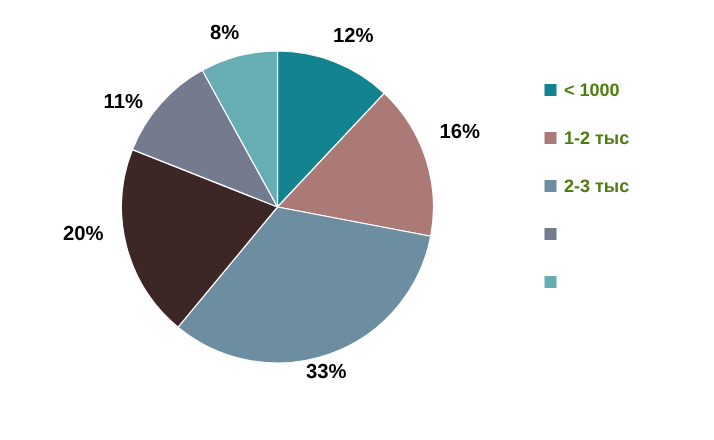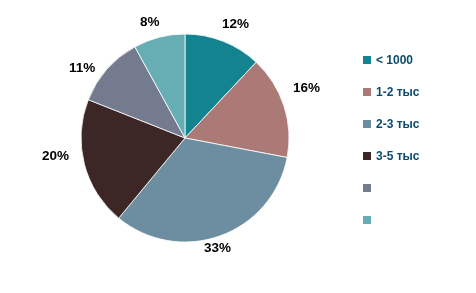--- a/index.html
+++ b/index.html
@@ -61,21 +61,21 @@
   }
   .legend-swatch {
     width: 8px;
     height: 8px;
     flex: 0 0 8px;
     margin-right: 5px;
   }
   .legend-text {
     font-size: 12px;
     font-weight: bold;
-    color: #0c4a6e;
+    color: #4d7c0f;
     white-space: nowrap;
     line-height: 12px;
   }
 </style>
 </head>
 <body>
 
 <div id="chart-root">
 
   <div class="pie-wrap">
@@ -105,24 +105,20 @@
       </div>
       <div class="legend-item">
         <span class="legend-swatch" style="background: rgb(171, 122, 118);"></span>
         <span class="legend-text">1-2 тыс</span>
       </div>
       <div class="legend-item">
         <span class="legend-swatch" style="background: rgb(109, 141, 161);"></span>
         <span class="legend-text">2-3 тыс</span>
       </div>
       <div class="legend-item">
-        <span class="legend-swatch" style="background: rgb(61, 38, 38);"></span>
-        <span class="legend-text">3-5 тыс</span>
-      </div>
-      <div class="legend-item">
         <span class="legend-swatch" style="background: rgb(117, 123, 143);"></span>
       </div>
       <div class="legend-item">
         <span class="legend-swatch" style="background: rgb(103, 174, 180);"></span>
       </div>
     </div>
 
 </div>
 
 </body></html>

